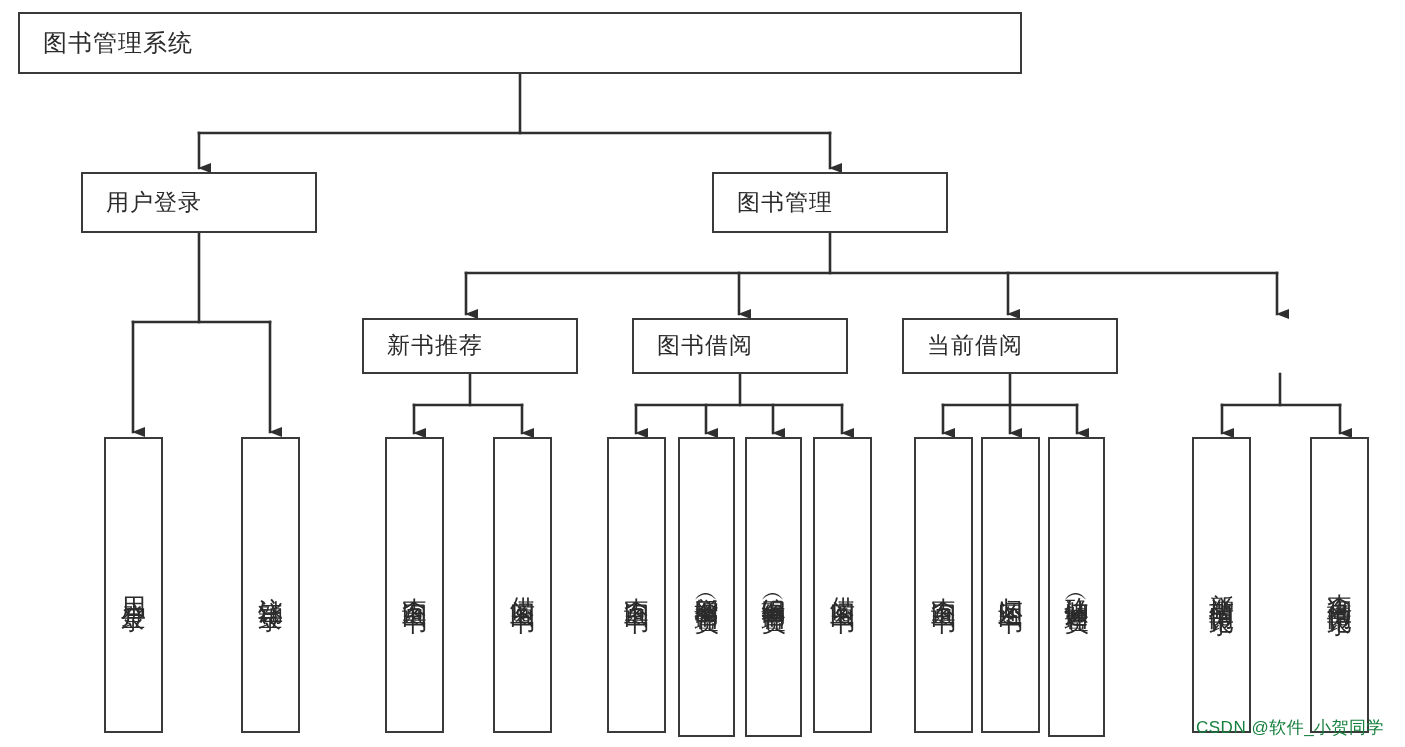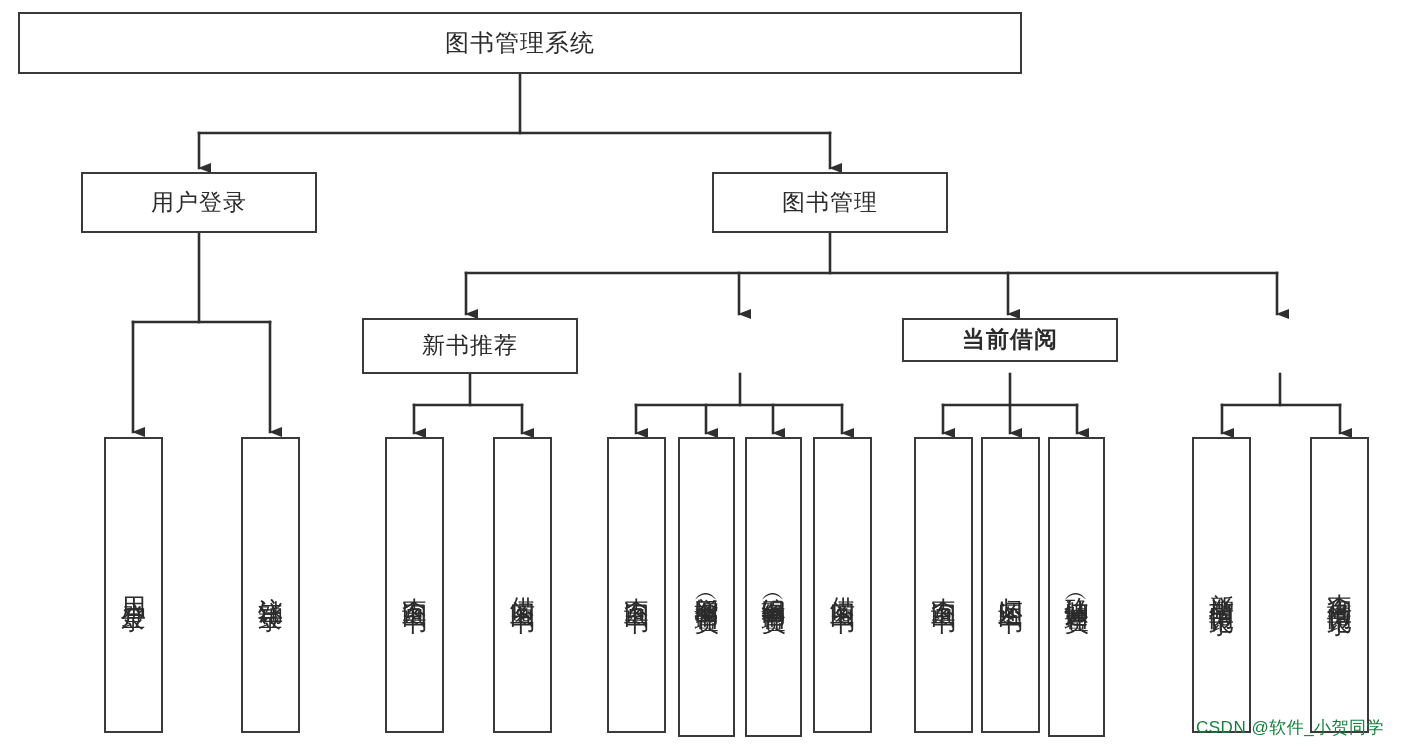--- a/index.html
+++ b/index.html
@@ -21,23 +21,23 @@
     width:1405px; height:747px;
     pointer-events:none;
   }
   .node{
     position:absolute;
     box-sizing:border-box;
     background:#ffffff;
     border:2.5px solid #3a3a3a;
     display:flex;
     align-items:center;
-    justify-content:center;
     text-align:center;
     color:#2b2b2b;
+    padding-left:23px;
   }
   .node .lbl{
     display:block;
     line-height:1.18;
     letter-spacing:1px;
   }
   
   .node.horiz .lbl{
     font-size:23px;
     writing-mode:horizontal-tb;
@@ -134,22 +134,25 @@
   </div>
 
   <div class="node horiz" style="left:362px; top:318px; width:216px; height:56px;">
     <span class="lbl">新书推荐</span>
   </div>
 
   <div class="node horiz" style="left:712px; top:172px; width:236px; height:61px;">
     <span class="lbl">图书管理</span>
   </div>
 
-
-  <div class="node horiz" style="left:902px; top:318px; width:216px; height:44px;font-weight:bold;">
+  <div class="node horiz" style="left:632px; top:318px; width:216px; height:56px;">
+    <span class="lbl">图书借阅</span>
+  </div>
+
+  <div class="node horiz" style="left:902px; top:318px; width:216px; height:56px;">
     <span class="lbl">当前借阅</span>
   </div>
 
 
   <div class="node vert" style="left:104px; top:437px; width:59px; height:296px;">
     <span class="lbl">用户登录</span>
   </div>
 
   <div class="node vert" style="left:241px; top:437px; width:59px; height:296px;">
     <span class="lbl">注销登录</span>

